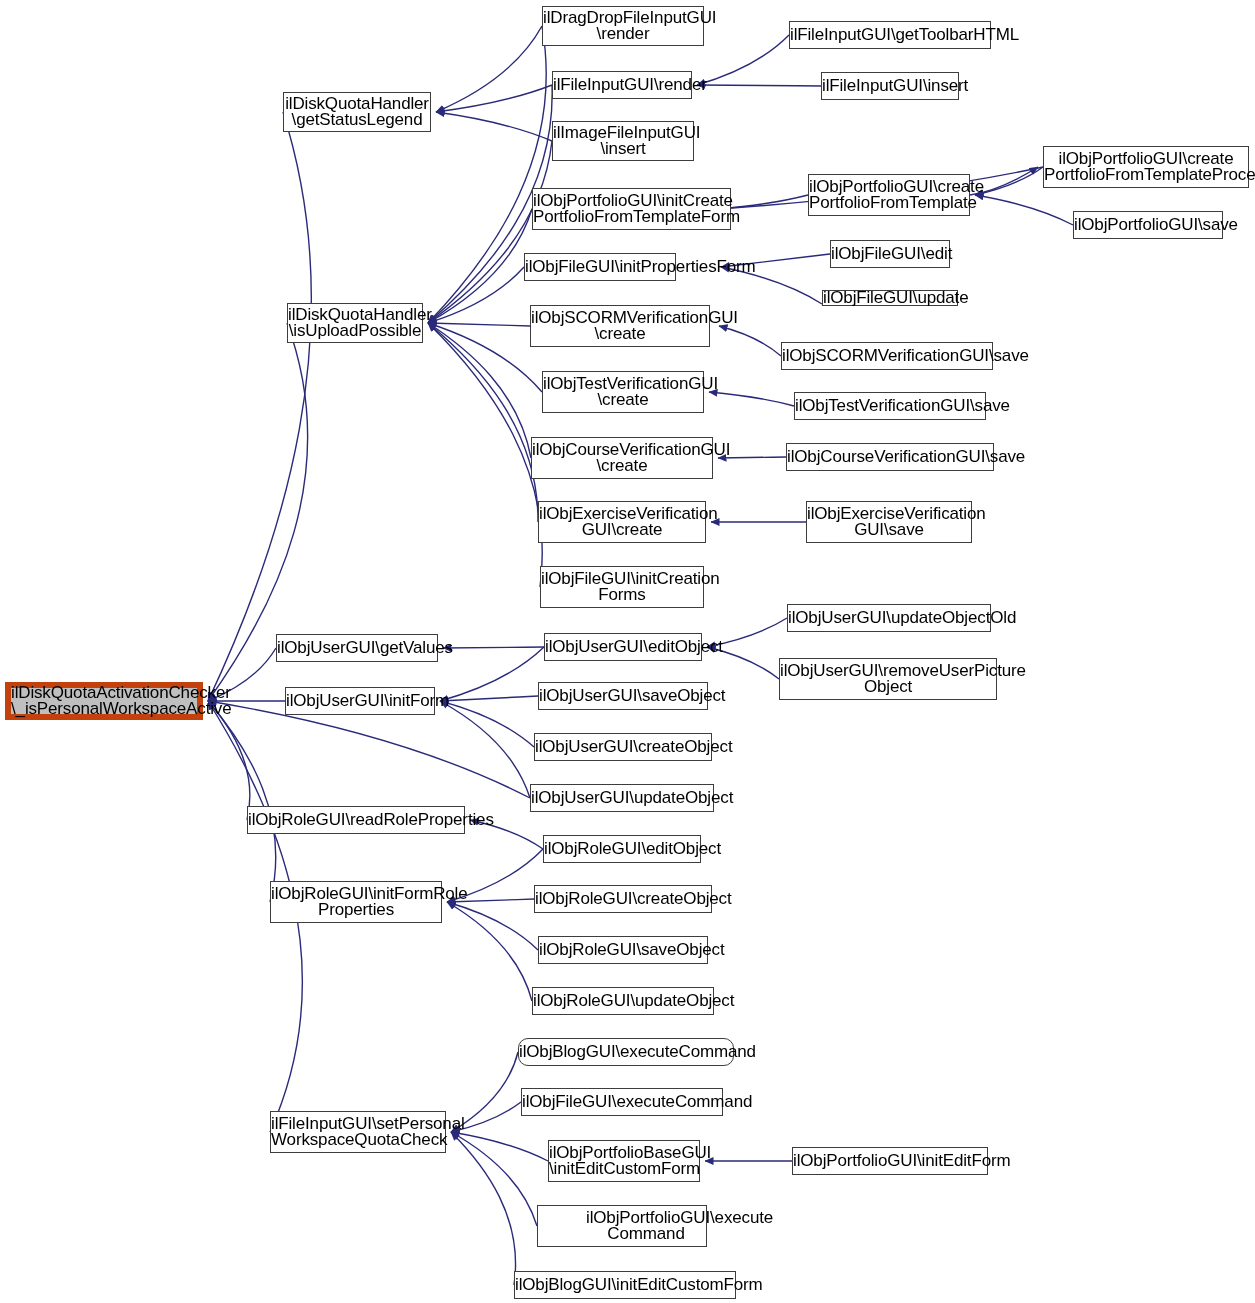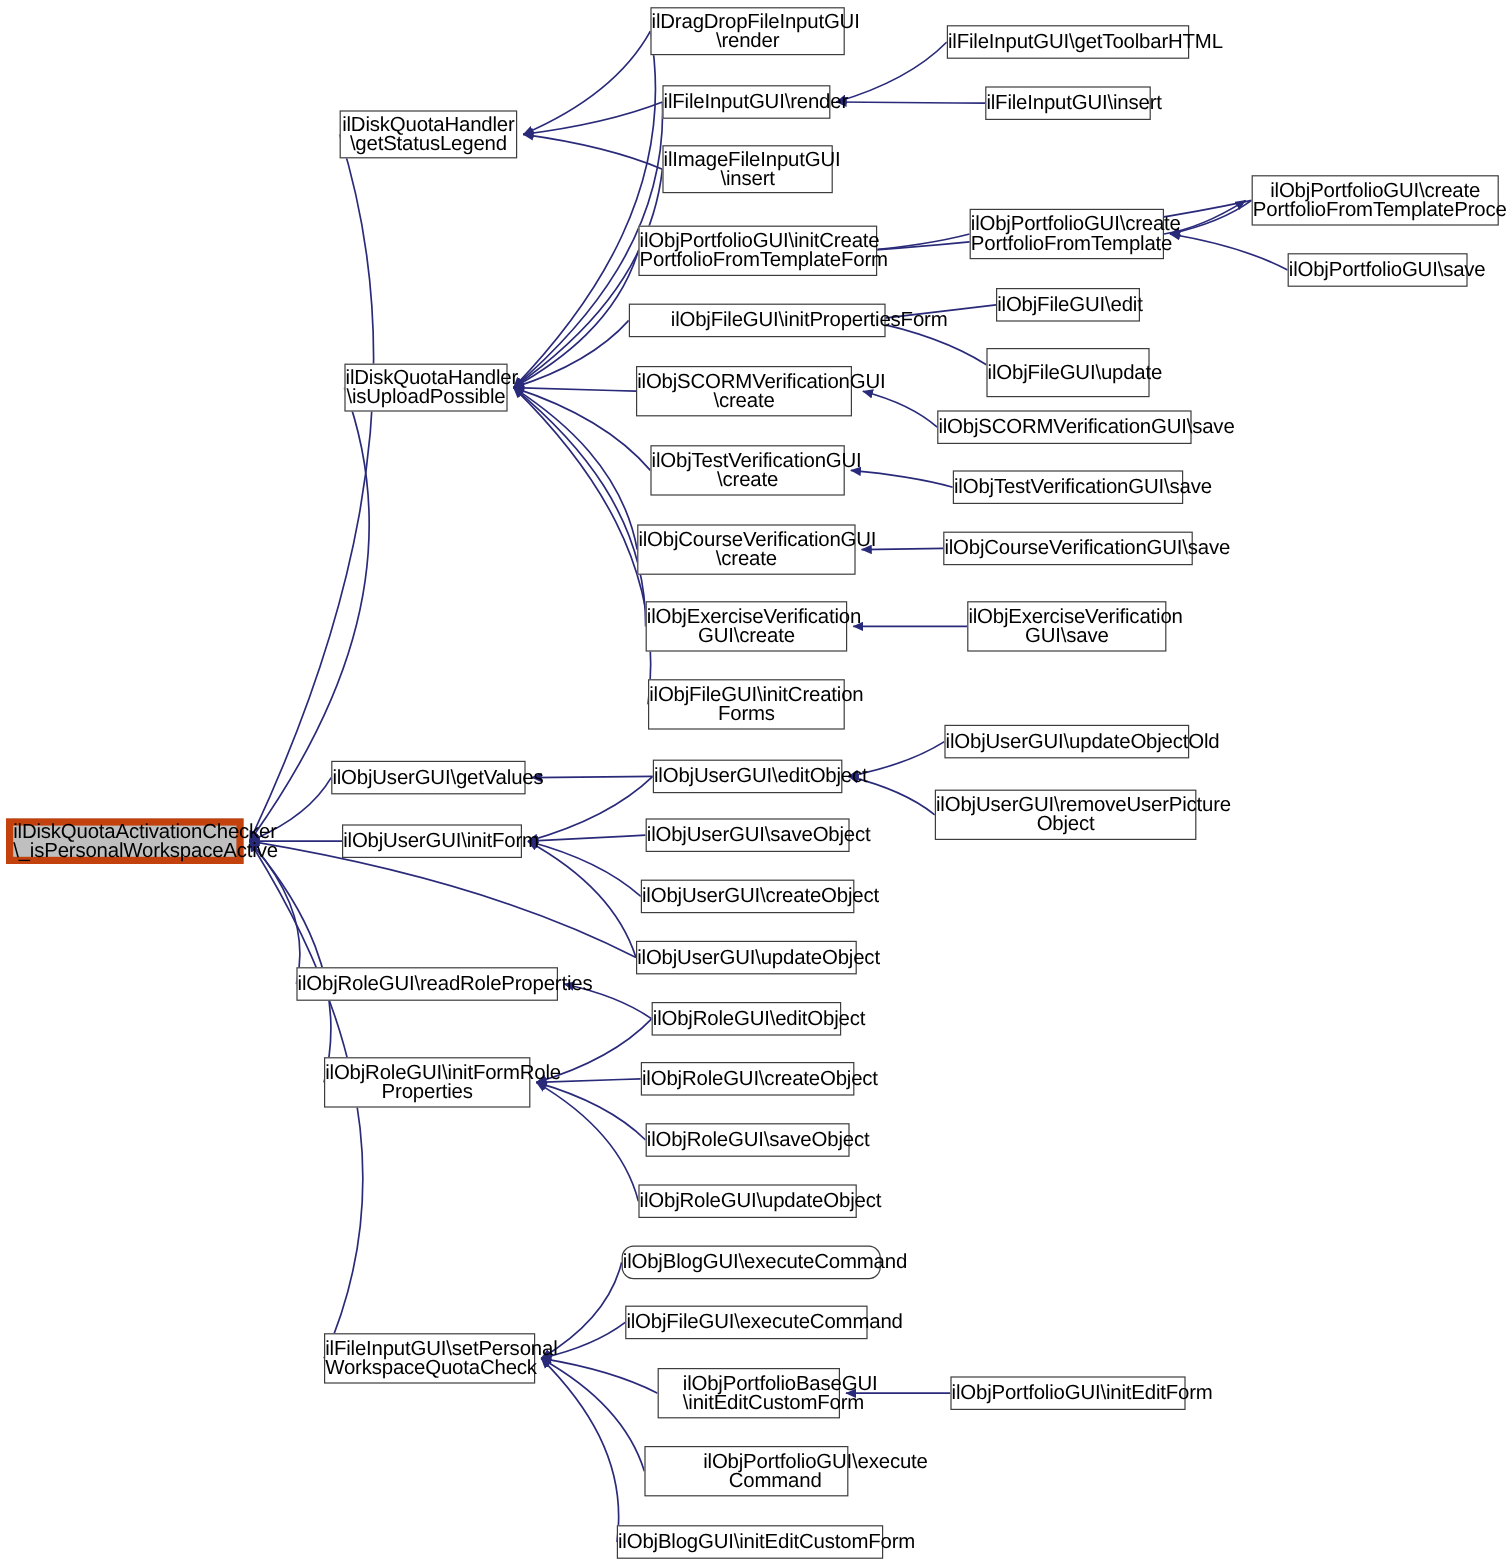--- a/index.html
+++ b/index.html
@@ -120,40 +120,40 @@
 \getStatusLegend</span></div>
     <div class="node" style="left: 287px; top: 303px; width: 136px; height: 40px;"><span>ilDiskQuotaHandler
 \isUploadPossible</span></div>
     <div class="node" style="left: 542px; top: 6px; width: 162px; height: 40px;"><span>ilDragDropFileInputGUI
 \render</span></div>
     <div class="node" style="left: 552px; top: 71px; width: 140px; height: 28px;"><span>ilFileInputGUI\render</span></div>
     <div class="node" style="left: 552px; top: 121px; width: 142px; height: 40px;"><span>ilImageFileInputGUI
 \insert</span></div>
     <div class="node" style="left: 532px; top: 188px; width: 199px; height: 42px; align-items: center;"><span>ilObjPortfolioGUI\initCreate
 PortfolioFromTemplateForm</span></div>
-    <div class="node" style="left: 524px; top: 253px; width: 214px; height: 28px; padding-left: 34px;"><span>ilObjFileGUI\initPropertiesForm</span></div>
+    <div class="node" style="left: 524px; top: 253px; width: 152px; height: 28px;"><span>ilObjFileGUI\initPropertiesForm</span></div>
     <div class="node" style="left: 530px; top: 305px; width: 180px; height: 42px;"><span>ilObjSCORMVerificationGUI
 \create</span></div>
     <div class="node" style="left: 542px; top: 371px; width: 162px; height: 42px;"><span>ilObjTestVerificationGUI
 \create</span></div>
     <div class="node" style="left: 531px; top: 437px; width: 182px; height: 42px;"><span>ilObjCourseVerificationGUI
 \create</span></div>
     <div class="node" style="left: 538px; top: 501px; width: 168px; height: 42px;"><span>ilObjExerciseVerification
 GUI\create</span></div>
     <div class="node" style="left: 540px; top: 566px; width: 164px; height: 42px;"><span>ilObjFileGUI\initCreation
 Forms</span></div>
     <div class="node" style="left: 789px; top: 21px; width: 202px; height: 28px;"><span>ilFileInputGUI\getToolbarHTML</span></div>
     <div class="node" style="left: 821px; top: 72px; width: 138px; height: 28px;"><span>ilFileInputGUI\insert</span></div>
     <div class="node" style="left: 1043px; top: 146px; width: 206px; height: 42px;"><span>ilObjPortfolioGUI\create
 PortfolioFromTemplateProcess</span></div>
     <div class="node" style="left: 808px; top: 174px; width: 162px; height: 42px;"><span>ilObjPortfolioGUI\create
 PortfolioFromTemplate</span></div>
     <div class="node" style="left: 1073px; top: 211px; width: 150px; height: 28px;"><span>ilObjPortfolioGUI\save</span></div>
     <div class="node" style="left: 830px; top: 240px; width: 120px; height: 28px;"><span>ilObjFileGUI\edit</span></div>
-    <div class="node" style="left: 822px; top: 290px; width: 136px; height: 41px;"><span>ilObjFileGUI\update</span></div>
+    <div class="node" style="left: 822px; top: 290px; width: 136px; height: 16px;"><span>ilObjFileGUI\update</span></div>
     <div class="node" style="left: 781px; top: 342px; width: 212px; height: 28px;"><span>ilObjSCORMVerificationGUI\save</span></div>
     <div class="node" style="left: 794px; top: 392px; width: 192px; height: 28px;"><span>ilObjTestVerificationGUI\save</span></div>
     <div class="node" style="left: 786px; top: 443px; width: 208px; height: 28px;"><span>ilObjCourseVerificationGUI\save</span></div>
     <div class="node" style="left: 806px; top: 501px; width: 166px; height: 42px;"><span>ilObjExerciseVerification
 GUI\save</span></div>
     <div class="node" style="left: 276px; top: 634px; width: 162px; height: 28px;"><span>ilObjUserGUI\getValues</span></div>
     <div class="node" style="left: 285px; top: 687px; width: 150px; height: 28px;"><span>ilObjUserGUI\initForm</span></div>
     <div class="node" style="left: 544px; top: 633px; width: 158px; height: 28px;"><span>ilObjUserGUI\editObject</span></div>
     <div class="node" style="left: 538px; top: 682px; width: 170px; height: 28px;"><span>ilObjUserGUI\saveObject</span></div>
     <div class="node" style="left: 534px; top: 733px; width: 178px; height: 28px;"><span>ilObjUserGUI\createObject</span></div>
@@ -165,19 +165,19 @@
     <div class="node" style="left: 270px; top: 881px; width: 172px; height: 42px;"><span>ilObjRoleGUI\initFormRole
 Properties</span></div>
     <div class="node" style="left: 543px; top: 835px; width: 158px; height: 28px;"><span>ilObjRoleGUI\editObject</span></div>
     <div class="node" style="left: 534px; top: 885px; width: 178px; height: 28px;"><span>ilObjRoleGUI\createObject</span></div>
     <div class="node" style="left: 538px; top: 936px; width: 170px; height: 28px;"><span>ilObjRoleGUI\saveObject</span></div>
     <div class="node" style="left: 532px; top: 987px; width: 182px; height: 28px;"><span>ilObjRoleGUI\updateObject</span></div>
     <div class="node" style="left: 270px; top: 1111px; width: 176px; height: 42px;"><span>ilFileInputGUI\setPersonal
 WorkspaceQuotaCheck</span></div>
     <div class="node" style="left: 518px; top: 1038px; width: 216px; height: 28px; border-radius: 10px;"><span>ilObjBlogGUI\executeCommand</span></div>
     <div class="node" style="left: 521px; top: 1088px; width: 202px; height: 28px;"><span>ilObjFileGUI\executeCommand</span></div>
-    <div class="node" style="left: 548px; top: 1140px; width: 152px; height: 42px; padding-left: 20px;"><span>ilObjPortfolioBaseGUI
+    <div class="node" style="left: 548px; top: 1140px; width: 152px; height: 42px;"><span>ilObjPortfolioBaseGUI
 \initEditCustomForm</span></div>
     <div class="node" style="left: 537px; top: 1205px; width: 170px; height: 42px; padding-left: 48px;"><span>ilObjPortfolioGUI\execute
 Command</span></div>
     <div class="node" style="left: 514px; top: 1271px; width: 222px; height: 28px;"><span>ilObjBlogGUI\initEditCustomForm</span></div>
     <div class="node" style="left: 792px; top: 1147px; width: 196px; height: 28px;"><span>ilObjPortfolioGUI\initEditForm</span></div>
   </div>
 
 </body></html>

